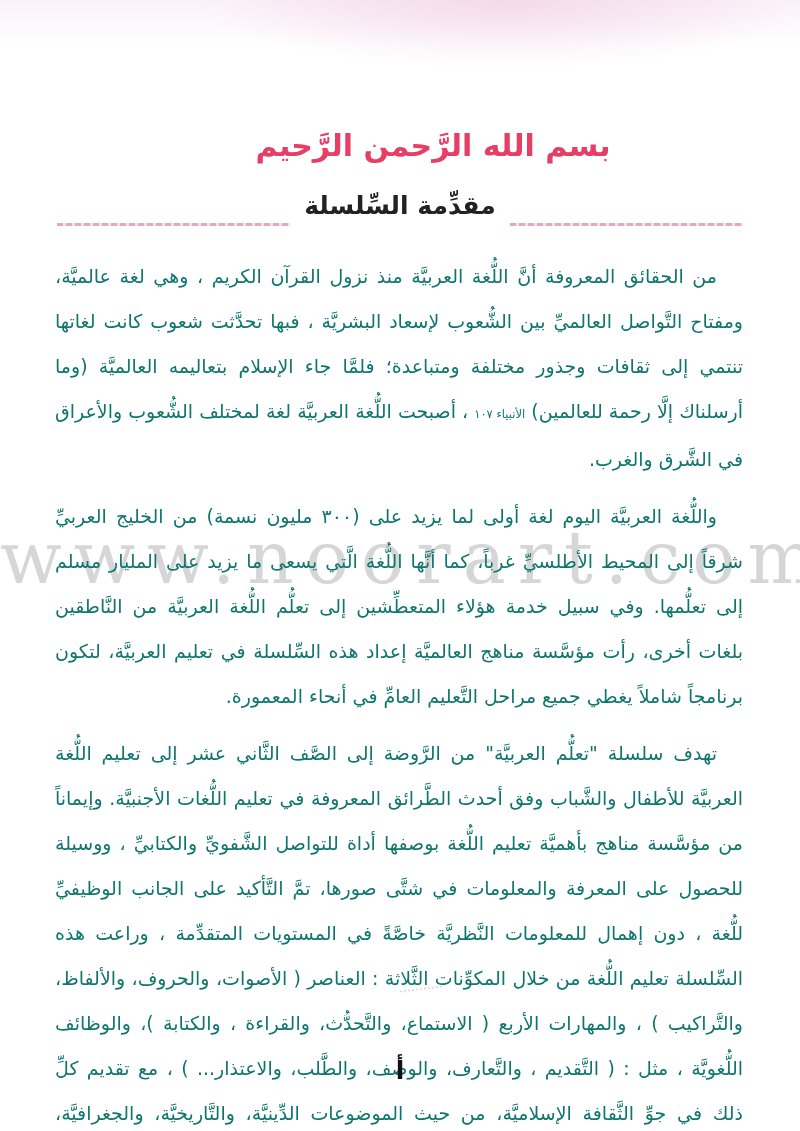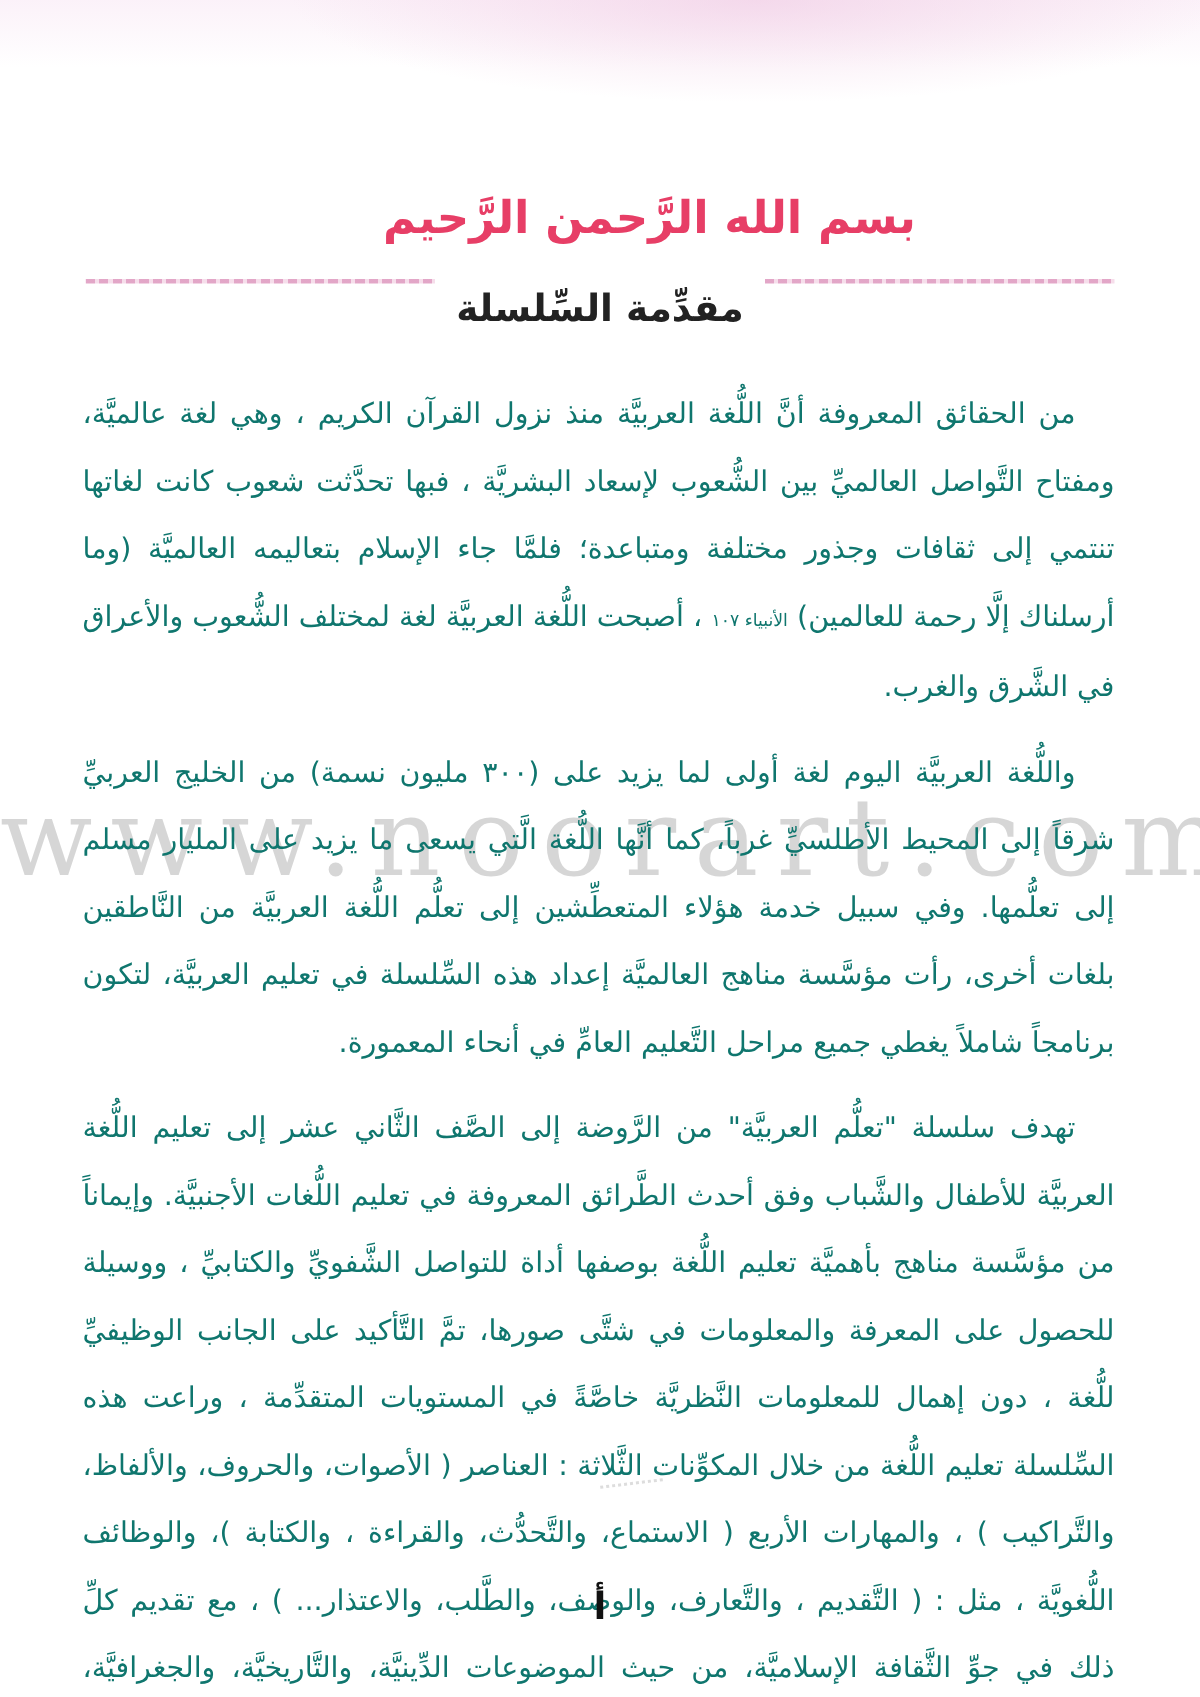--- a/index.html
+++ b/index.html
@@ -46,21 +46,21 @@
     margin-top: 120px;
     padding-left: 66px;
     text-align: center;
     font-size: 30px;
     line-height: 52px;
     font-weight: bold;
     color: #e73e66;
   }
   .title-row {
     display: flex;
-    align-items: flex-start;
+    align-items: flex-end;
     margin: 14px 57px 0 57px;
   }
   .deco-line {
     flex: 1;
     height: 3px;
     opacity: 0.75;
     background-image: repeating-linear-gradient(90deg,
       #d989b5 0px, #d989b5 6px,
       #f3d3e4 6px, #f3d3e4 9px);
   }

